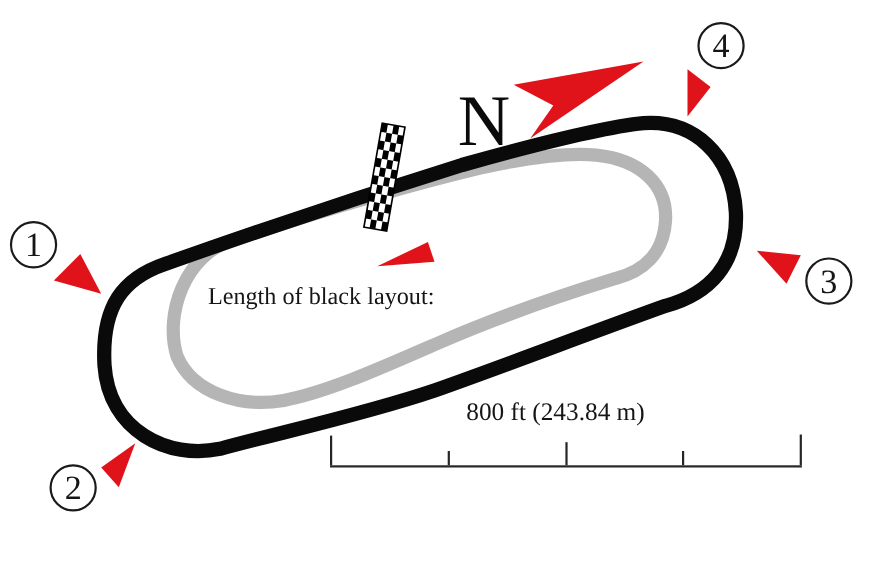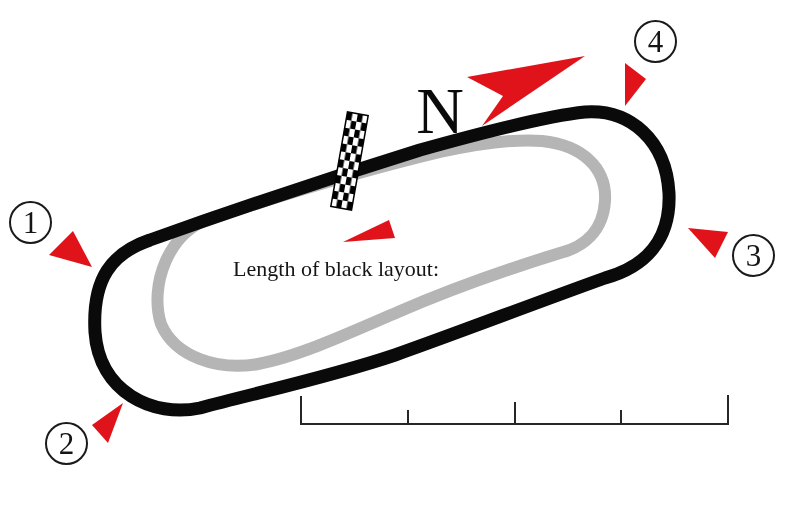--- a/index.html
+++ b/index.html
@@ -21,21 +21,21 @@
   #marker-1{left:9px;top:201px;}
   #marker-2{left:45px;top:422px;}
   #marker-3{left:732px;top:234px;}
   #marker-4{left:634px;top:20px;}
 
   #north-label{
     position:absolute;left:405px;top:78px;width:70px;text-align:center;
     font-size:66px;line-height:1;color:#0a0a0a;
   }
   #length-note{
-    position:absolute;left:189px;top:258px;width:250px;text-align:right;
+    position:absolute;left:189px;top:258px;width:250px;text-align:left;
     font-size:22px;line-height:22px;color:#151515;
   }
   #scale-label{
     position:absolute;left:385px;top:363px;width:240px;text-align:center;
     font-size:23px;line-height:1;color:#151515;
   }
   #scale-bar{
     position:absolute;left:300px;top:395px;width:429px;height:28px;
     border-bottom:2px solid #262626;
   }
@@ -106,20 +106,21 @@
   <div class="turn-marker" id="marker-4">
     <span>4</span>
   </div>
 
   <div id="north-label">N</div>
 
   <div id="length-note">
     <div>Length of black layout:</div>
   </div>
 
+  <div id="scale-label">800 ft (243.84 m)</div>
   <div id="scale-bar">
     <div class="tick t0"></div>
     <div class="tick t1"></div>
     <div class="tick t2"></div>
     <div class="tick t3"></div>
     <div class="tick t4"></div>
   </div>
 
 </div>
 

